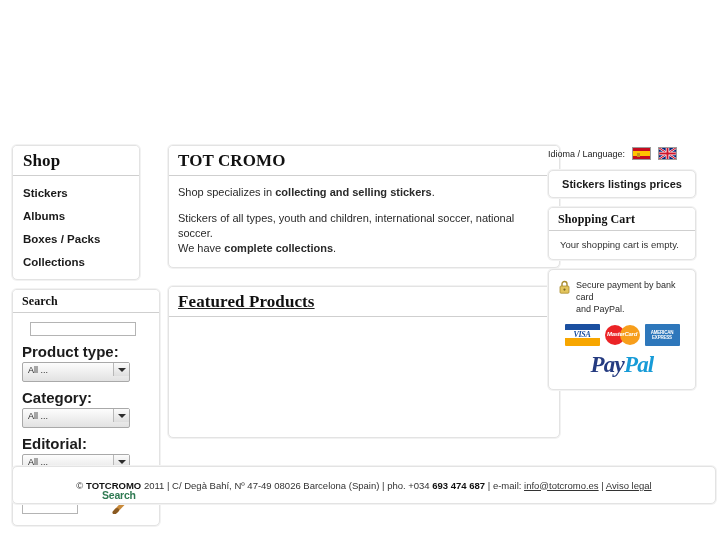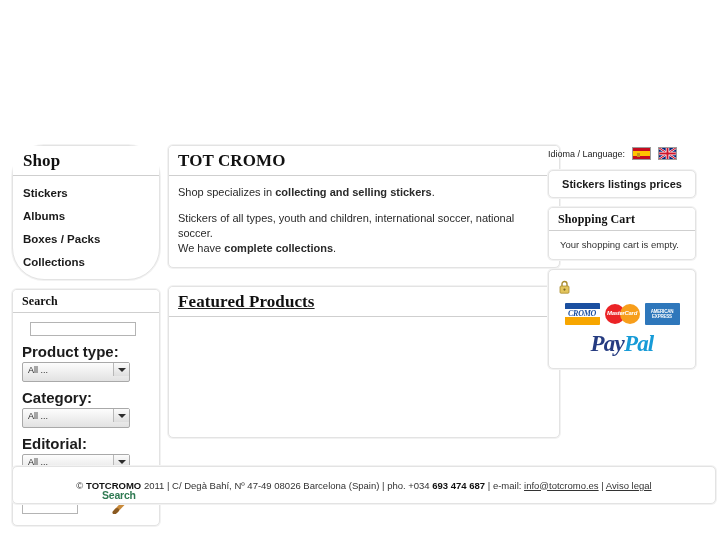--- a/index.html
+++ b/index.html
@@ -59,21 +59,21 @@
     background: #ffffff;
   }
 
   
   #left-col {
     position: absolute;
     left: 12px;
     top: 145px;
     width: 148px;
   }
-  #shop-panel { width: 148px; border-radius: 32px; }
+  #shop-panel { width: 128px; }
   #shop-panel .panel-head { padding-left: 10px; }
   .nav-list {
     list-style: none;
     margin: 0;
     padding: 5px 0 6px 0;
   }
   .nav-list li {
     font-size: 11.5px;
     font-weight: bold;
     color: #1a1a1a;
@@ -477,25 +477,29 @@
       <div class="panel-body">Your shopping cart is empty.</div>
     </div>
 
     <div id="pay-panel" class="panel">
       <div class="pay-top">
         <svg class="lock-icon" width="11" height="14" viewBox="0 0 11 14">
           <path d="M3,6 V4 a2.5,2.5 0 0 1 5,0 V6" fill="none" stroke="#a98b2e" stroke-width="1.4"></path>
           <rect x="1" y="6" width="9" height="7.2" rx="1" fill="#e3c55d" stroke="#a98b2e" stroke-width="0.8"></rect>
           <circle cx="5.5" cy="9.6" r="1.1" fill="#7a6420"></circle>
         </svg>
+        <div class="pay-text">
+          <div>Secure payment by bank card</div>
+          <div>and PayPal.</div>
+        </div>
       </div>
 
       <div class="cards">
         <span class="card-logo visa">
-          <span class="vtxt">CROMO</span>
+          <span class="vtxt">VISA</span>
         </span>
         <span class="card-logo mc">
           <span class="c1"></span>
           <span class="c2"></span>
           <span class="mtxt">MasterCard</span>
         </span>
         <span class="card-logo amex">
           <span class="atxt">
             <span>AMERICAN</span><br>
             <span>EXPRESS</span>

